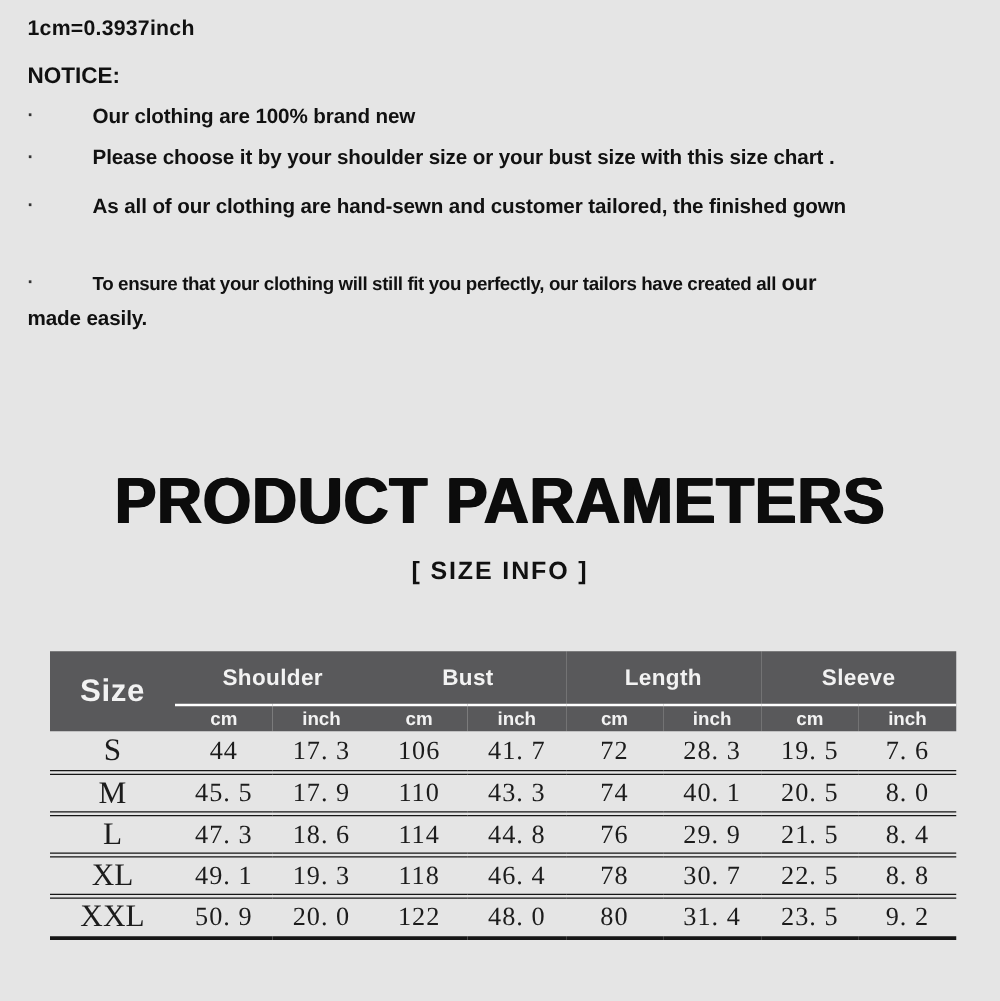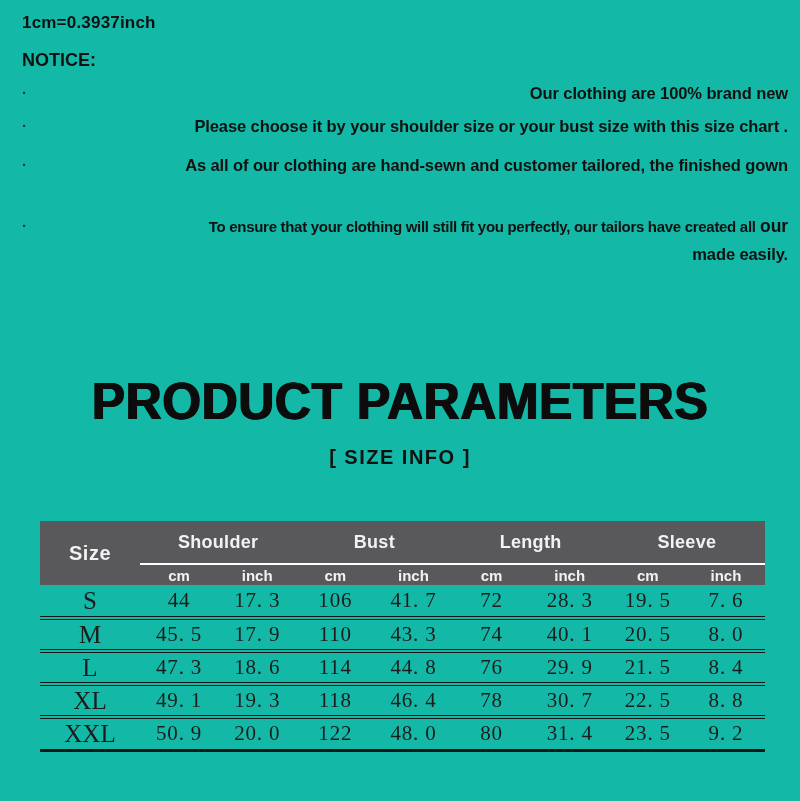--- a/index.html
+++ b/index.html
@@ -1,44 +1,44 @@
 <!DOCTYPE html>
 <html><head>
 <meta charset="utf-8">
 <style>
   * { margin:0; padding:0; box-sizing:border-box; }
   html,body { width:800px; height:801px; background:#ffffff; overflow:hidden; }
   body { font-family:"Liberation Sans", sans-serif; color:#111; }
-  .page { position:relative; width:800px; height:801px; background:#14b8a6; }
+  .page { position:relative; width:800px; height:801px; background:#e5e5e5; }
 
   .conversion { position:absolute; top:13px; left:22px; font-size:17px; font-weight:bold; letter-spacing:0.2px; }
   .notice-heading { position:absolute; top:50px; left:22px; font-size:18px; font-weight:bold; }
 
   .bullet-item { position:absolute; left:22px; right:12px; font-size:16.5px; font-weight:bold; letter-spacing:-0.1px; }
   .bullet-item .dot { position:absolute; left:0; top:0; font-size:15px; color:#333; font-weight:bold; }
-  .bullet-item .line { display:block; white-space:nowrap;text-align:right; }
+  .bullet-item .line { display:block; white-space:nowrap; }
   .bullet-item .line.first { padding-left:52px; }
   .b1 { top:84px; }
   .b2 { top:117px; }
   .b3 { top:149px; line-height:32px; }
   .b4 { top:213px; line-height:26.5px; }
   .b4 .small-seg { font-size:15px; letter-spacing:-0.3px; }
   .b4 .big-word { font-size:17.5px; }
 
   .title { position:absolute; top:372px; left:0; width:800px; text-align:center;
            font-size:50px; font-weight:bold; letter-spacing:0.5px; color:#0c0c0c;
            text-shadow:0.8px 0 #0c0c0c, -0.8px 0 #0c0c0c; transform:scaleY(1.04); }
   .subtitle { position:absolute; top:446px; left:0; width:800px; text-align:center;
               font-size:20px; font-weight:bold; letter-spacing:1.5px; }
 
   table.size-table { position:absolute; top:521px; left:40px; width:725px;
                      border-collapse:collapse; table-layout:fixed; }
   .size-table col.c-size { width:100px; }
   .size-table thead th { background:#59595b; color:#f2f2f2; font-weight:bold; }
-  .size-table thead .corner { font-size:20px; letter-spacing:0.5px; }
+  .size-table thead .corner { font-size:25px; letter-spacing:0.5px; }
   .size-table thead .group { font-size:18px; height:43px; border-bottom:2px solid #ffffff; letter-spacing:0.3px; }
   .size-table thead .unit { font-size:15px; height:21px; font-weight:bold; }
   .size-table tbody td { text-align:center; font-family:"Liberation Serif", serif;
                          font-size:21px; color:#1c1c1c; height:33px;
                          border-bottom:4px double #161616; letter-spacing:0.8px; }
   .size-table tbody td.size-label { font-size:25px; letter-spacing:0; }
   .size-table tbody tr.last td { border-bottom:3px solid #161616; }
 </style>
 </head>
 <body>

